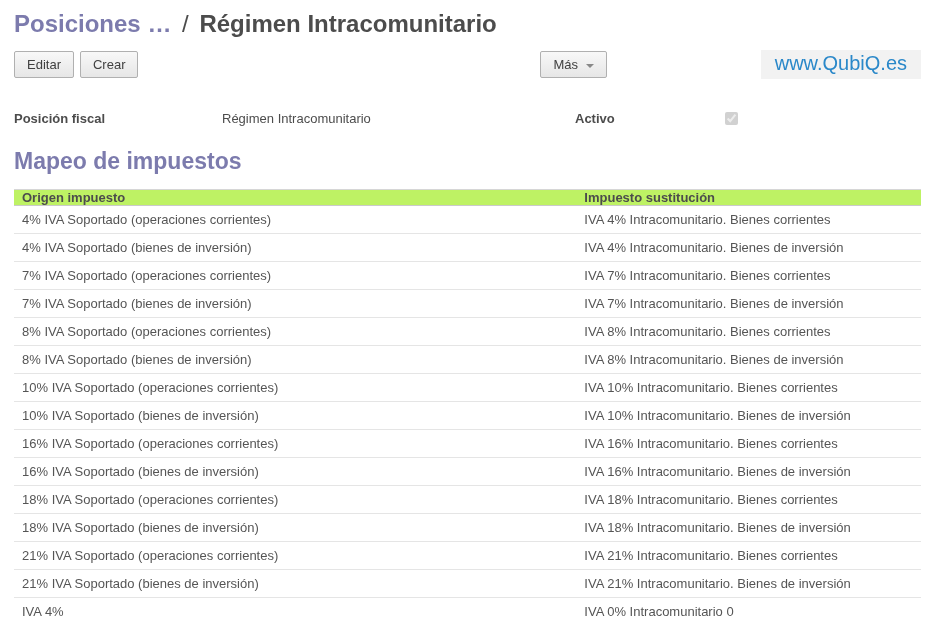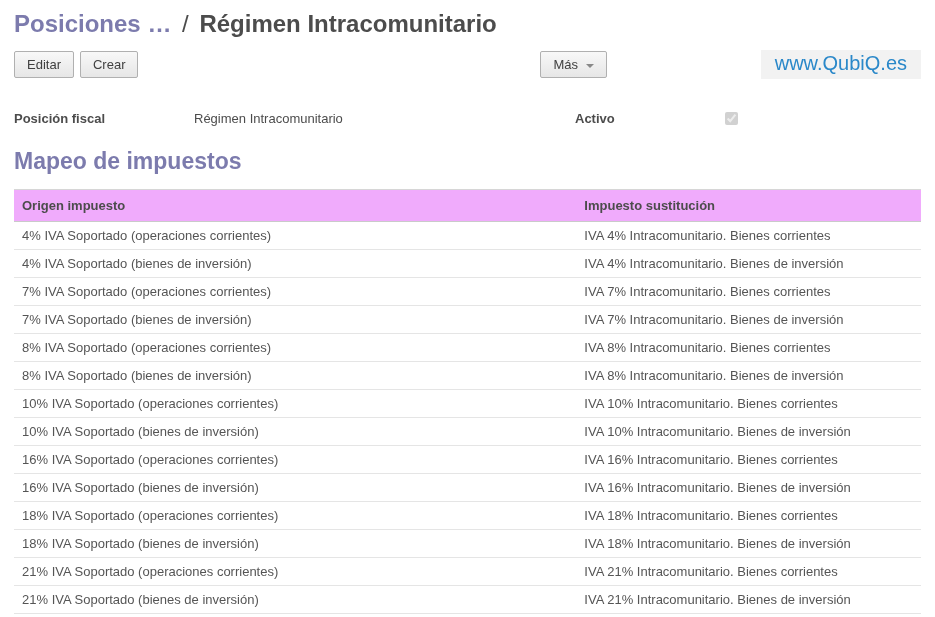--- a/index.html
+++ b/index.html
@@ -73,21 +73,21 @@
       padding: 2px 14px 4px 14px;
     }
     .form-row {
       display: flex;
       align-items: center;
       padding: 4px 0 16px 0;
     }
     .form-label {
       font-weight: bold;
       color: #4c4c4c;
-      width: 180px;
+      width: 208px;
     }
     .form-value {
       color: #4c4c4c;
       flex: 1;
     }
     .form-right {
       display: flex;
       align-items: center;
       margin-left: auto;
       width: 346px;
@@ -105,24 +105,24 @@
       font-weight: bold;
       margin: 6px 0 14px 0;
     }
     table.map {
       width: 100%;
       border-collapse: collapse;
       border-top: 1px solid #d6d6d6;
     }
     table.map thead th {
       text-align: left;
-      background: #f0abfc;
-      font-weight: bold;
-      color: #4c4c4c;
-      padding: 8px 8px;
+      background: #bef264;
+      font-weight: bold;
+      color: #4c4c4c;
+      padding: 0 8px;
       border-bottom: 1px solid #cacaca;
       margin-left: 16px;
     }
     table.map tbody td {
       padding: 6px 8px;
       border-bottom: 1px solid #e5e5e5;
       color: #555555;
     }
     .col-origin { width: 62%; }
     .col-subst  { width: 38%; }

